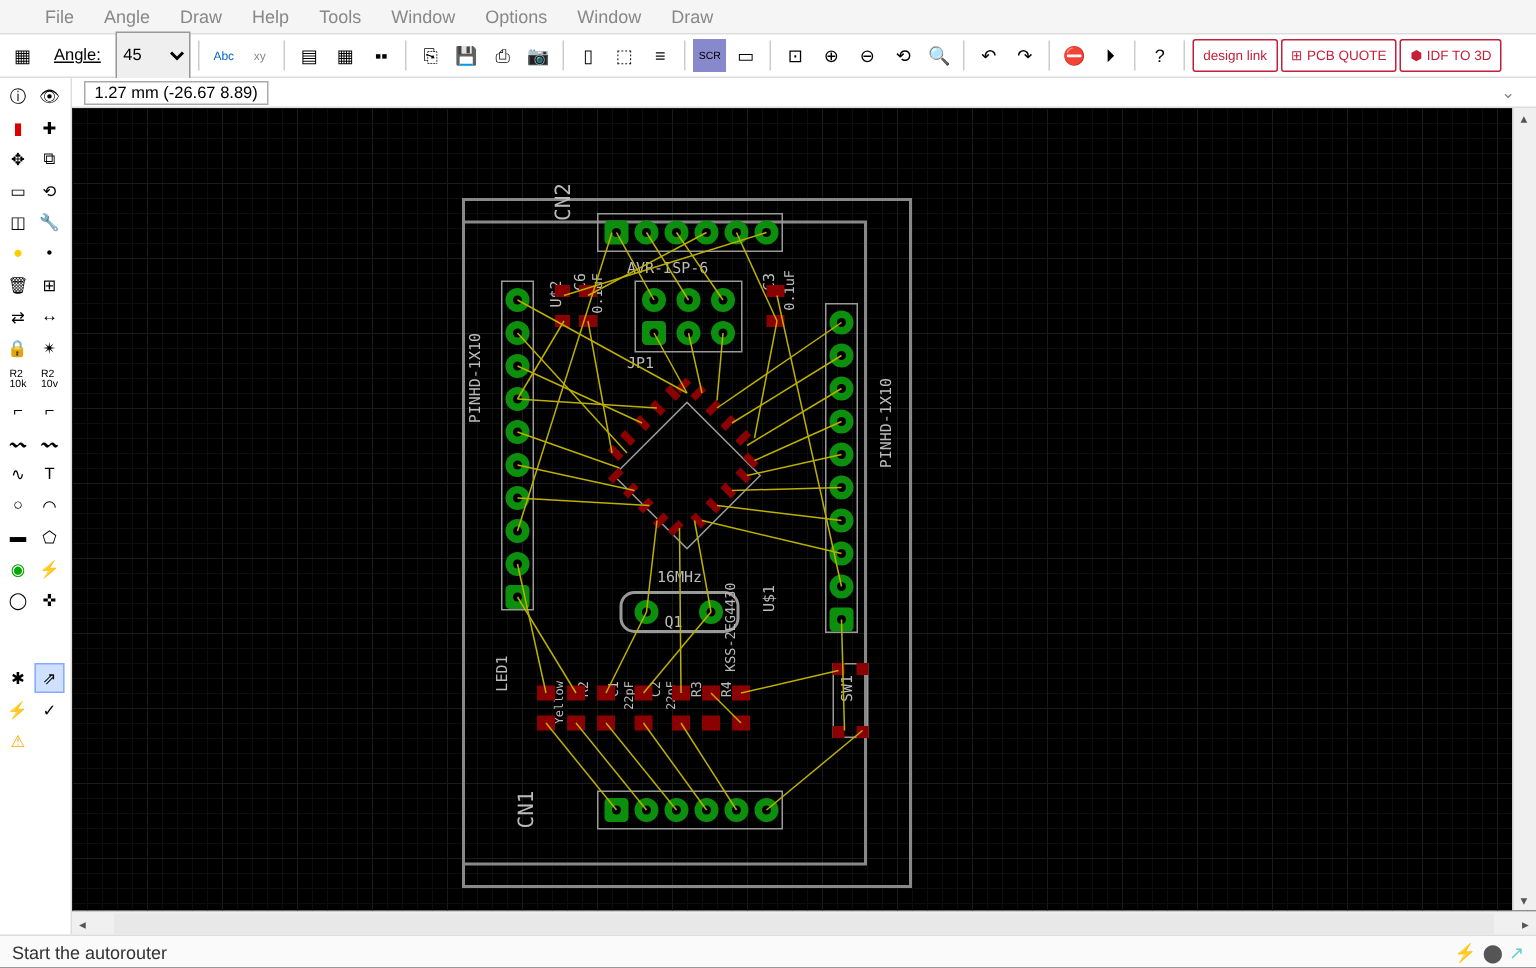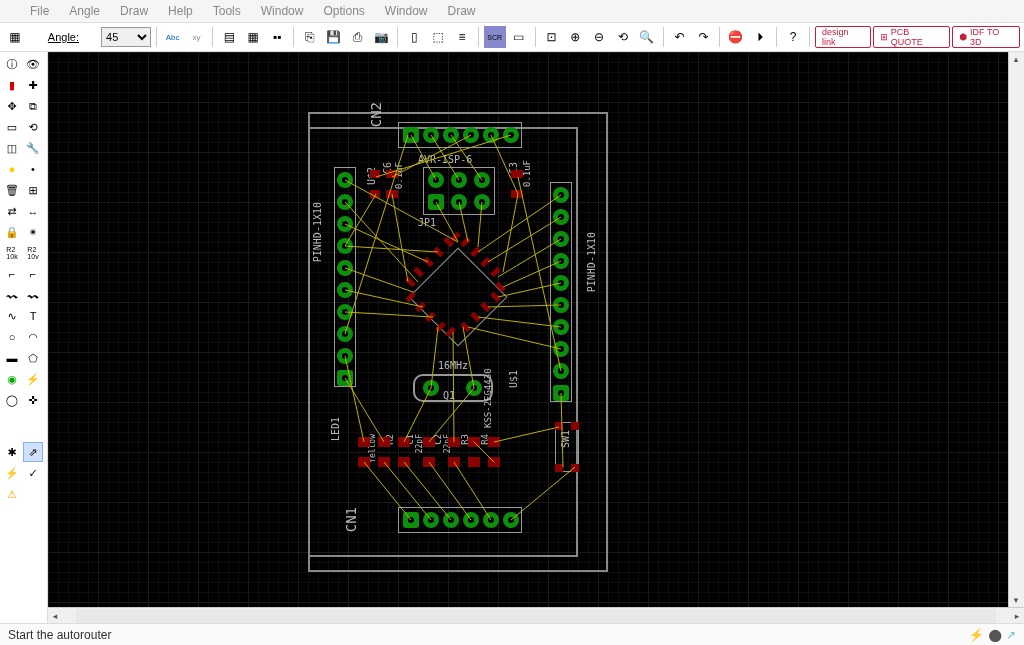--- a/index.html
+++ b/index.html
@@ -2,22 +2,22 @@
 <html><head>
 <meta charset="utf-8">
 <style>
 * { margin: 0; padding: 0; box-sizing: border-box; font-family: Arial, sans-serif; }
 body { width: 1024px; height: 645px; background: #f0f0f0; display: flex; flex-direction: column; overflow: hidden; }
 .menubar { height: 22px; background: #f5f5f5; display: flex; align-items: center; padding: 0 20px; font-size: 12px; color: #888; }
 .menubar-item { padding: 2px 10px; cursor: pointer; }
 .toolbar { height: 30px; background: #fff; border-top: 1px solid #ddd; border-bottom: 1px solid #ddd; display: flex; align-items: center; padding: 0 4px; gap: 2px; }
 .tb-btn { width: 22px; height: 22px; display: flex; align-items: center; justify-content: center; border: 1px solid transparent; cursor: pointer; font-size: 12px; background: #fff; }
 .tb-sep { width: 1px; height: 20px; background: #ccc; margin: 0 3px; }
-.angle-label { font-size: 11px; margin: 0 20px; text-decoration: underline; }
-.angle-select { width: 50px; height: 20px; border: 1px solid #999; font-size: 11px; }
+.angle-label { font-size: 11px; margin: 0 8px; text-decoration: underline; }
+.angle-select { width: 50px; height: 32px; border: 1px solid #999; font-size: 11px; }
 .big-btn { height: 22px; border: 1px solid #c41e3a; color: #c41e3a; font-size: 9px; padding: 0 6px; display: flex; align-items: center; cursor: pointer; background: #fff; border-radius: 2px; }
 .main-area { flex: 1; display: flex; overflow: hidden; }
 .left-toolbox { width: 48px; background: #fff; border-right: 1px solid #ddd; display: flex; flex-wrap: wrap; align-content: flex-start; padding: 2px; gap: 1px; }
 .tool-btn { width: 20px; height: 20px; display: flex; align-items: center; justify-content: center; border: 1px solid transparent; cursor: pointer; font-size: 11px; }
 .tool-btn.sel { background: #d0e0ff; border-color: #88aaff; }
 .canvas-area { flex: 1; display: flex; flex-direction: column; background: #fff; }
 .coord-bar { height: 20px; background: #fff; border-bottom: 1px solid #ddd; font-size: 11px; padding: 2px 8px; display: flex; align-items: center; }
 .coord-box { border: 1px solid #aaa; padding: 1px 6px; background: #fff; }
 .canvas-wrap { flex: 1; position: relative; overflow: hidden; background: #000; }
 .grid-bg { position: absolute; inset: 0;
@@ -149,20 +149,25 @@
     <div class="tool-btn">✜</div>
     <div style="width:100%;height:30px"></div>
     <div class="tool-btn">✱</div>
     <div class="tool-btn sel">⇗</div>
     <div class="tool-btn">⚡</div>
     <div class="tool-btn">✓</div>
     <div class="tool-btn" style="color:#fa0">⚠</div>
   </div>
 
   <div class="canvas-area">
+    <div class="coord-bar">
+      <span class="coord-box">1.27 mm (-26.67 8.89)</span>
+      <div style="flex:1"></div>
+      <span style="padding:0 6px;color:#888">⌄</span>
+    </div>
     <div class="canvas-wrap">
       <div class="grid-bg"></div>
       <div class="scroll-v">
         <div class="scroll-btn" style="position:absolute;top:0">▴</div>
         <div class="scroll-btn" style="position:absolute;bottom:0">▾</div>
       </div>
       <div class="pcb">
 
         <div class="board-outline" style="left:0;top:0;width:300px;height:460px"></div>
         <div class="board-outline" style="left:15;top:15px;width:270px;height:430px"></div>

